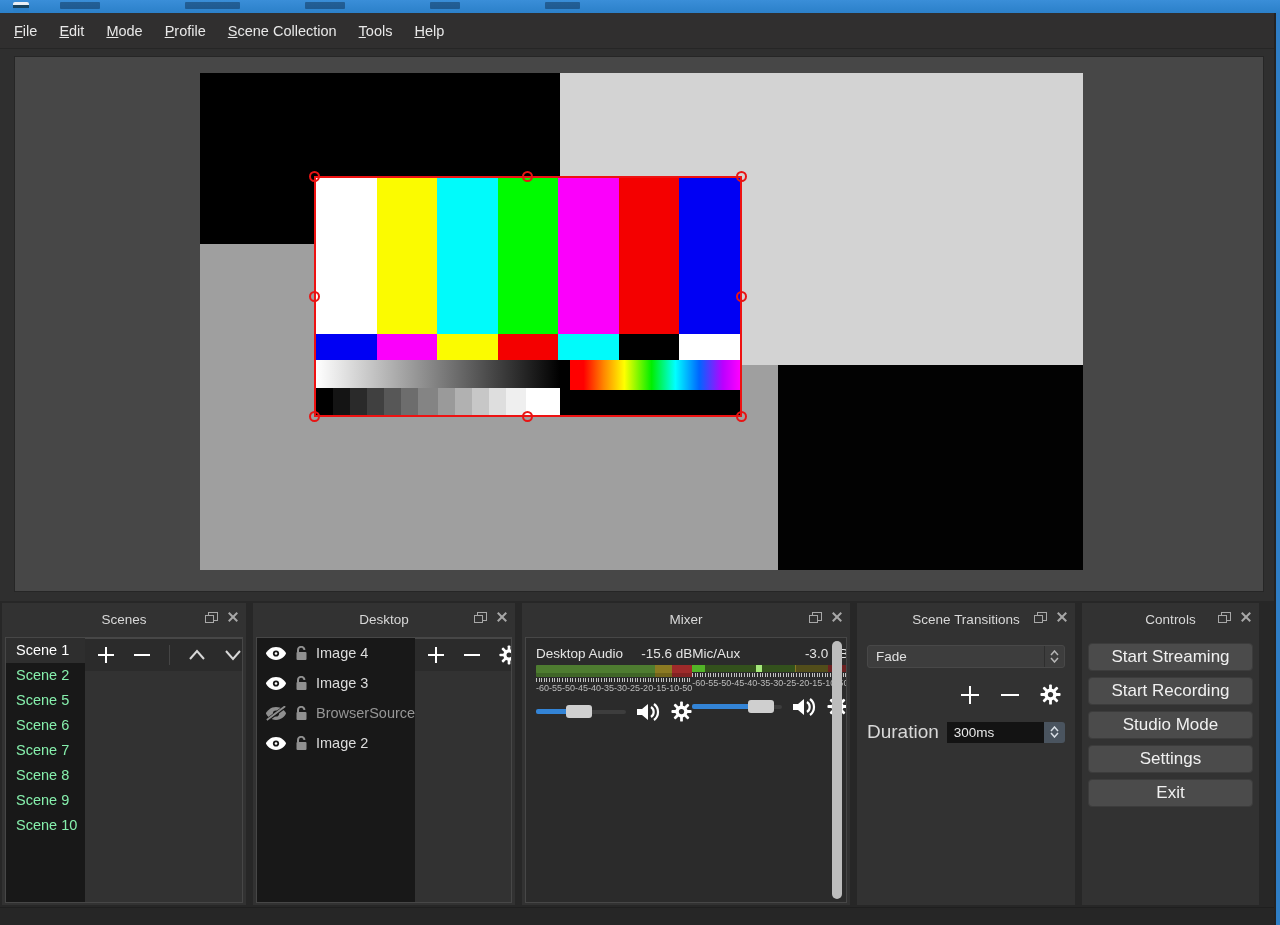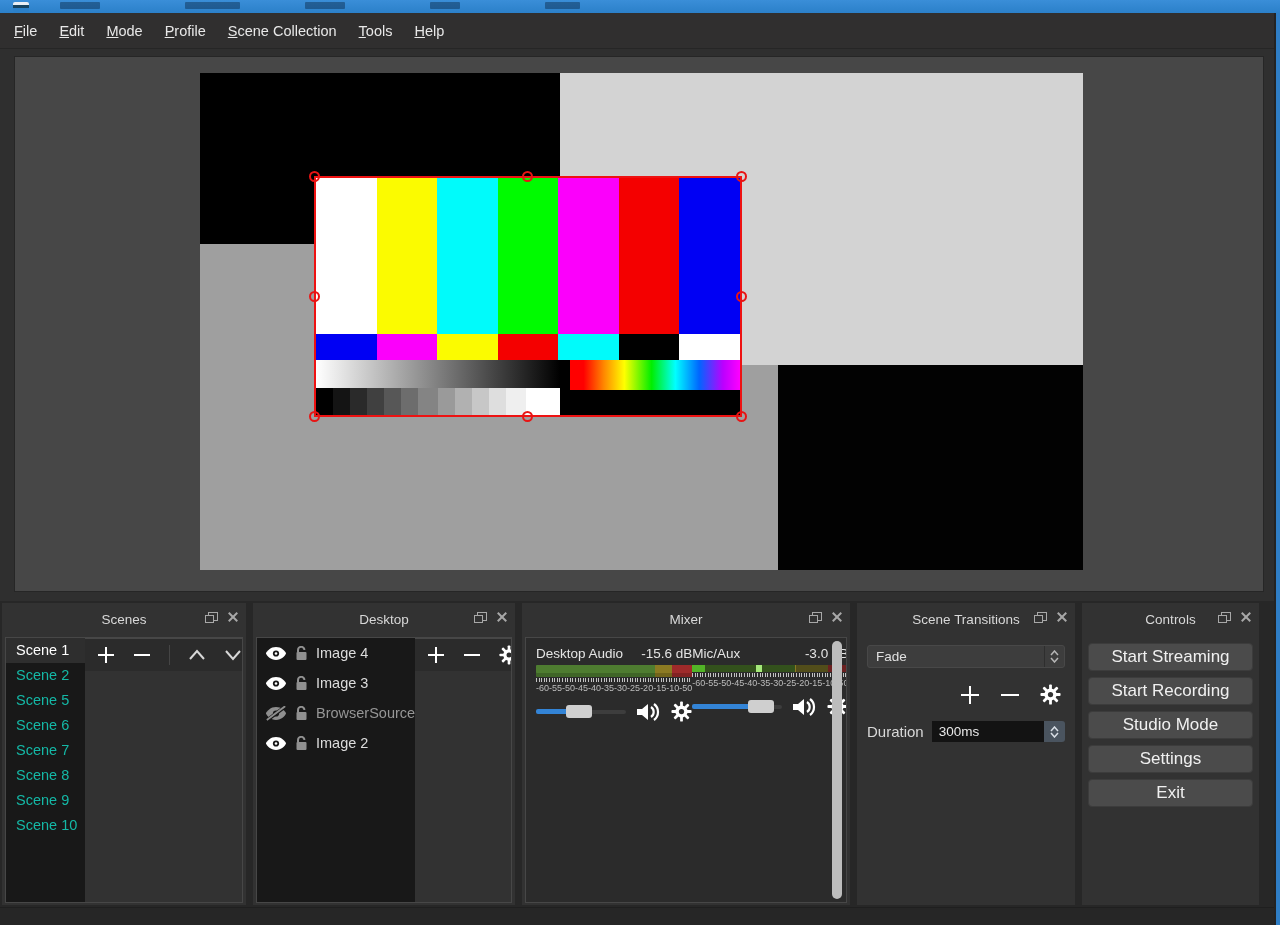--- a/index.html
+++ b/index.html
@@ -69,21 +69,21 @@
   .header-icons { position:absolute; right:8px; top:9px; display:flex; gap:12px; align-items:center; }
   .float-glyph { position:relative; width:11px; height:10px; }
   .float-glyph::before { content:""; position:absolute; left:3px; top:0; width:8px; height:7px; border:1.5px solid #a8a8a8; }
   .float-glyph::after  { content:""; position:absolute; left:0; top:3px; width:7px; height:6px; border:1.5px solid #a8a8a8; background:#323232; }
   .close-glyph { position:relative; width:10px; height:10px; }
   .close-glyph::before,.close-glyph::after { content:""; position:absolute; left:-1px; top:4px; width:12px; height:2px; background:#a8a8a8; }
   .close-glyph::before { transform:rotate(45deg); } .close-glyph::after { transform:rotate(-45deg); }
 
   .content-box { flex:1; margin:2px 3px 2px 3px; border:1px solid #474747; display:flex; overflow:hidden; }
   .list { flex:1; background:#181818; }
-  .scene-row { height:25px; line-height:25px; padding-left:10px; font-size:14.5px; color:#14b8a6; }
+  .scene-row { height:25px; line-height:25px; padding-left:10px; font-size:14.5px; color:#86efac; }
   .scene-row.selected { background:#2e2e2e; color:#ffffff; }
   .source-row { height:30px; display:flex; align-items:center; padding-left:8px; font-size:14.5px; color:#dcdcdc; gap:8px; }
   .source-row.hidden-src .src-name { color:#969696; }
   .toolbar { height:33px; background:#2b2b2b; border-top:1px solid #474747;
              display:flex; align-items:center; padding-left:12px; gap:18px; }
   .tb-sep { width:1px; height:20px; background:#454545; }
   .icon-btn { display:flex; align-items:center; justify-content:center; }
 
   
   #mixer-box { position:relative; background:#2b2b2b; padding:8px 22px 8px 10px; }
@@ -109,21 +109,21 @@
 
   
   #transitions-body { padding:10px 10px 0 10px; }
   .combo { height:23px; background:#3d3d3d; border:1px solid #484848; border-radius:3px;
            display:flex; align-items:center; }
   .combo .combo-text { flex:1; padding-left:8px; font-size:13.5px; color:#e0e0e0; }
   .combo .combo-spin { width:20px; align-self:stretch; border-left:1px solid #2e2e2e;
                        display:flex; flex-direction:column; align-items:center; justify-content:center; gap:1px; }
   .trans-icons { display:flex; justify-content:flex-end; align-items:center; gap:20px; margin:16px 4px 0 0; }
   .duration-row { display:flex; align-items:center; margin-top:16px; gap:8px; }
-  .duration-label { font-size:15px; color:#d8d8d8; }
+  .duration-label { font-size:19px; color:#d8d8d8; }
   .spinbox { flex:1; height:21px; display:flex; }
   .spinbox .spin-field { flex:1; background:#131313; font-size:13.5px; color:#e8e8e8;
                          padding-left:7px; line-height:21px; }
   .spinbox .spin-btn { width:21px; background:#4a545f; border-radius:0 3px 3px 0;
                        display:flex; flex-direction:column; align-items:center; justify-content:center; gap:0; }
 
   
   #controls-body { padding:8px 6px 0 6px; display:flex; flex-direction:column; gap:6px; }
   .ctl-btn { height:28px; background:#4b4b4b; border:1px solid #3c3c3c; border-radius:4px;
              font-size:17px; color:#f0f0f0; font-family:"Liberation Sans",sans-serif; }

